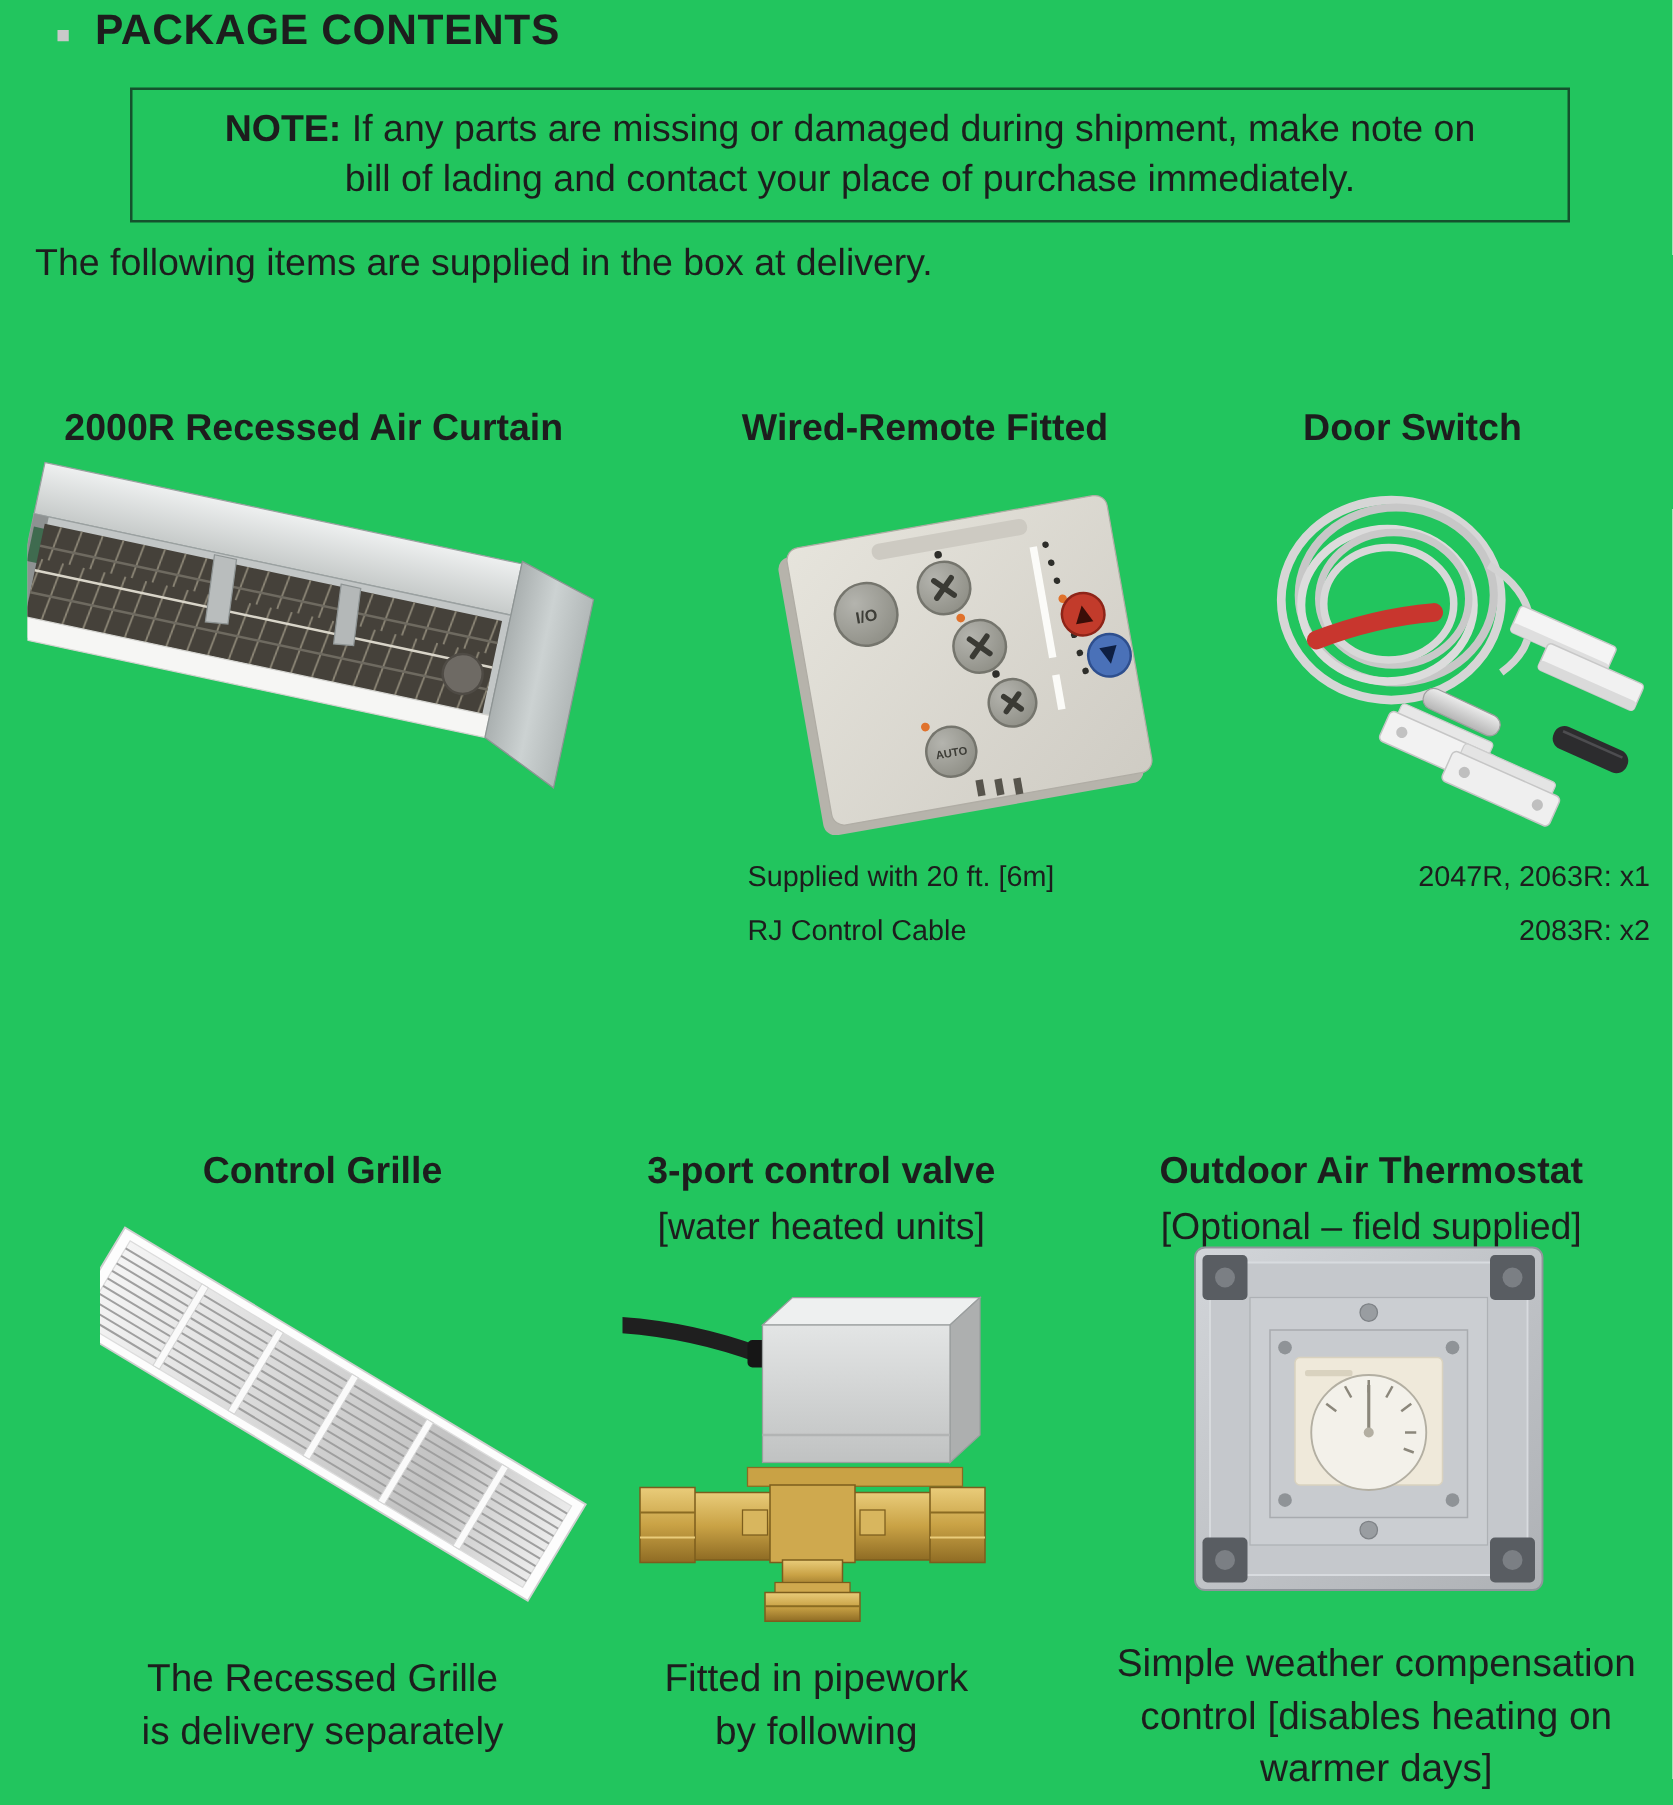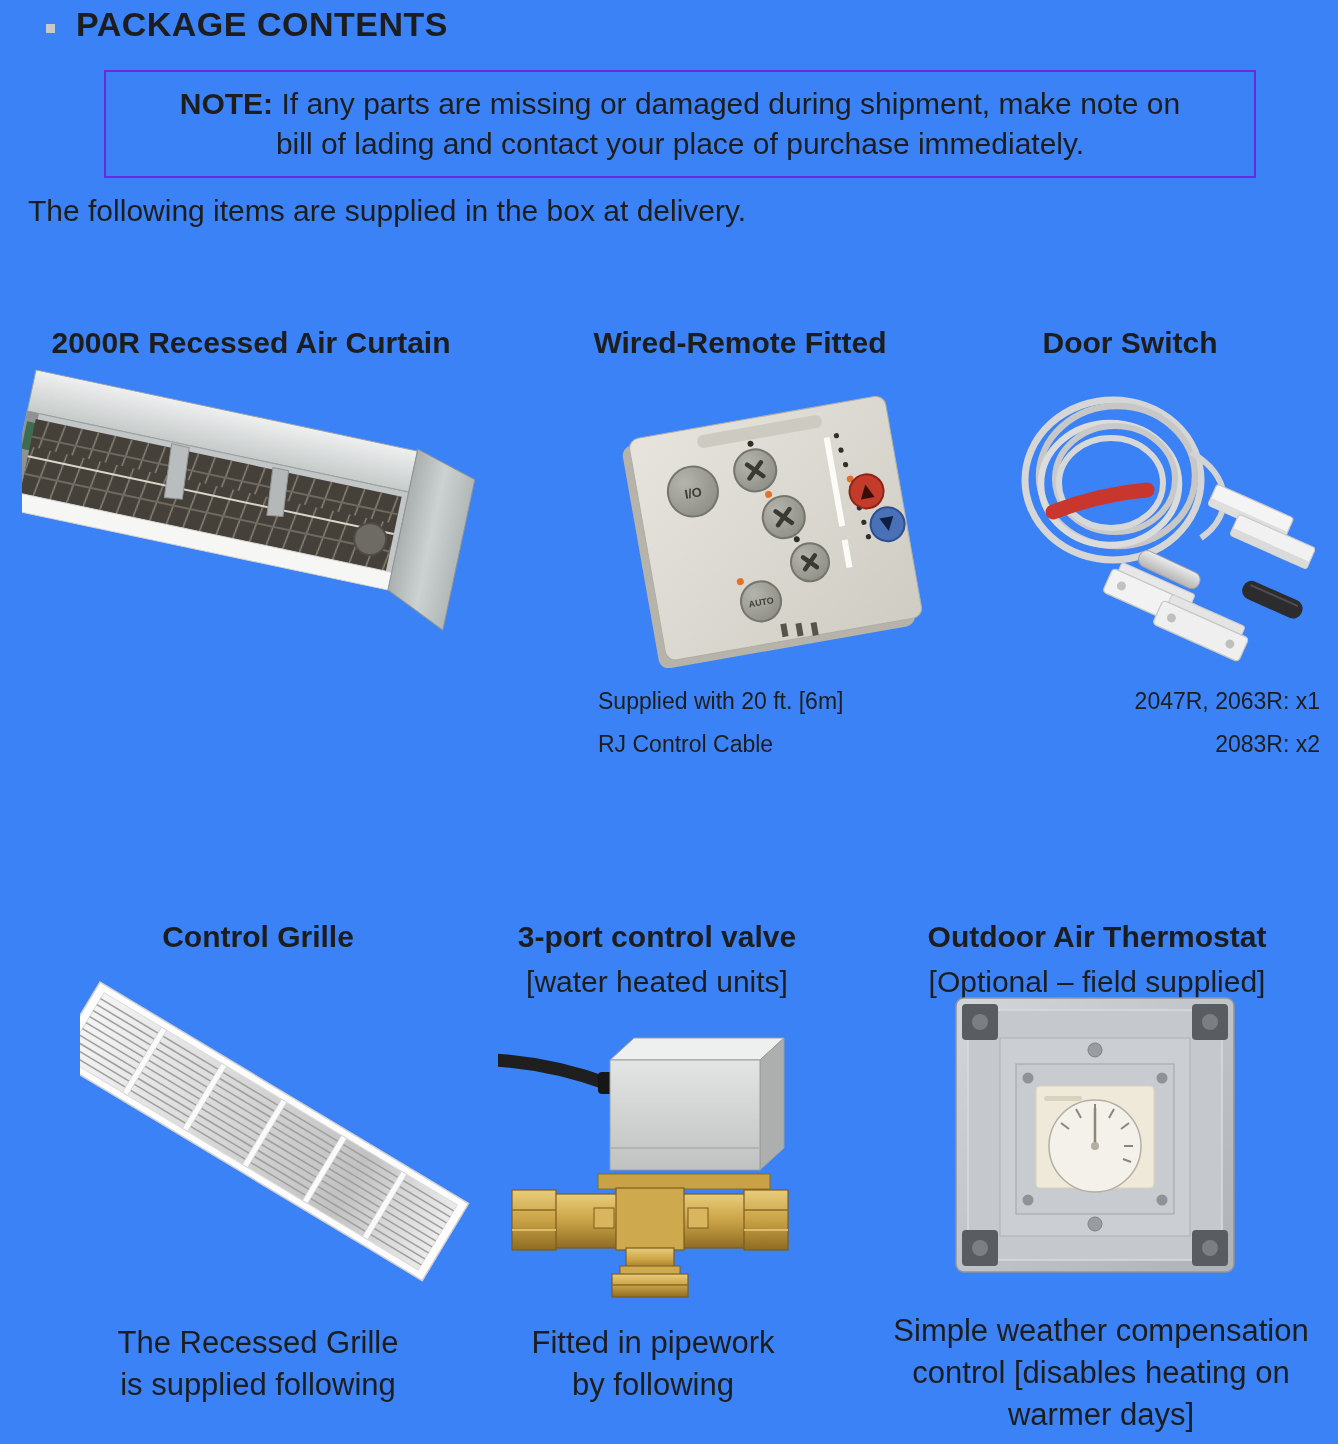--- a/index.html
+++ b/index.html
@@ -1,21 +1,21 @@
 <!DOCTYPE html>
 <html><head>
 <meta charset="utf-8">
 <style>
   html,body{margin:0;padding:0;background:#ffffff;}
-  #page{position:relative;width:1338px;height:1444px;background:#3b82f6;overflow:hidden;
+  #page{position:relative;width:1338px;height:1444px;background:#22c55e;overflow:hidden;
         font-family:"Liberation Sans", sans-serif;color:#1a1a1a;}
   .abs{position:absolute;}
   .title{font-size:34px;font-weight:bold;letter-spacing:0.5px;color:#1d1d1d;white-space:nowrap;}
   .bullet{width:9px;height:9px;background:#c9c9c9;}
-  .note-box{border:2px solid #6d28d9;text-align:center;font-size:30px;line-height:40px;
+  .note-box{border:2px solid #14532d;text-align:center;font-size:30px;line-height:40px;
             padding:12px 20px;box-sizing:border-box;color:#1d1d1d;}
   .note-box b{font-weight:bold;}
   .intro{font-size:30px;color:#1d1d1d;white-space:nowrap;text-align:center;}
   .item-title{font-size:30px;font-weight:bold;text-align:center;line-height:45px;color:#1d1d1d;margin-top:18px;}
   .item-sub{font-weight:normal;}
   .cap{font-size:23px;line-height:43px;color:#1d1d1d;}
   .cap.right{text-align:right;}
   .cap2{font-size:31px;line-height:42px;color:#1d1d1d;text-align:center;}
   svg{display:block;}
 </style>
@@ -362,21 +362,21 @@
           <line x1="183" y1="168" x2="175" y2="165"></line>
         </g>
         <line x1="147" y1="152" x2="147" y2="114" stroke="#8b877b" stroke-width="2.5"></line>
         <circle cx="147" cy="152" r="4" fill="#b3afa2"></circle>
       </g>
     </svg>
   </div>
 
   <div class="abs cap2" style="left:93px;top:1322px;width:330px;">
     <div>The Recessed Grille</div>
-    <div>is supplied following</div>
+    <div>is delivery separately</div>
   </div>
   <div class="abs cap2" style="left:488px;top:1322px;width:330px;">
     <div>Fitted in pipework</div>
     <div>by following</div>
   </div>
   <div class="abs cap2" style="left:862px;top:1310px;width:478px;">Simple weather compensation control [disables heating on warmer days]</div>
 
 </div>
 
 </body></html>

